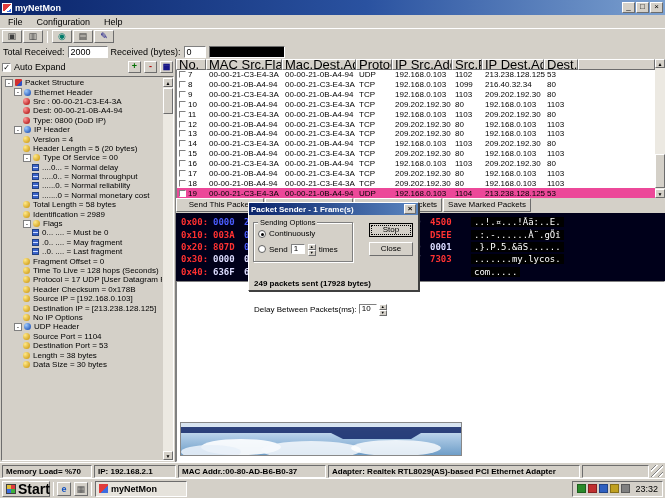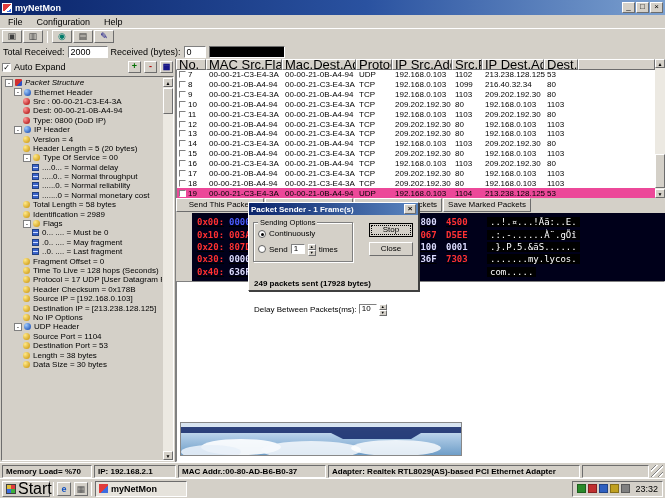--- a/index.html
+++ b/index.html
@@ -76,22 +76,22 @@
   .tr.sel { background:#ec4899; }
   .td { padding-left:2px; overflow:hidden; flex:none; }
   .td.fill { flex:1; }
   .rowchk { width:7px; height:7px; margin:0 2px 0 2px; flex:none; }
   .tbl-scroll { position:absolute; right:0; top:0; width:10px; height:139px; background:#ece9e2; }
   .tbl-scroll .sb-thumb { top:auto; bottom:10px; height:34px; }
 
   .btnrow { position:absolute; left:0; top:139px; height:15px; display:flex; gap:1px; }
   .act-btn { width:88px; height:14px; font-size:8px; line-height:12px; text-align:center; overflow:hidden; white-space:nowrap; }
 
-  .hexview { position:absolute; left:16px; top:154px; right:0; height:68px; background:#00001a;
-    font-family:"DejaVu Sans Mono", monospace; padding:3px 5px;text-decoration:underline; }
+  .hexview { position:absolute; left:0; top:154px; right:0; height:68px; background:#00001a;
+    font-family:"DejaVu Sans Mono", monospace; padding:3px 5px; }
   .hexrow { display:flex; align-items:center; height:12.4px; font-size:9px; white-space:pre; }
   .hexoff { color:#ff3030; width:32px; flex:none; font-weight:bold; }
   .hexgroups { width:252px; flex:none; display:flex; }
   .hg { width:31px; flex:none; font-weight:bold; }
   .hg.cb { color:#4a5cff; } .hg.cr { color:#ff3232; } .hg.cw { color:#dcdcff; }
   .hexascii { background:#000; color:#ffffff; padding:0 3px; margin-left:6px; }
 
   .content-white { position:absolute; left:0; top:222px; right:0; bottom:0; background:#fff;
     border:1px solid; border-color:#808080 #fff #fff #808080; }
   .banner { position:absolute; left:3px; top:140px; width:282px; height:34px; border:1px solid #888; overflow:hidden; }
@@ -126,21 +126,21 @@
   .status-panel.fill { flex:1; }
   .grip { width:12px; background:
     repeating-linear-gradient(135deg, transparent 0 3px, #808080 3px 4px, #fff 4px 5px); }
 
   
   .taskbar { position:absolute; left:0; bottom:0; right:0; height:20px; background:#d4d0c8;
     border-top:1px solid #fff; display:flex; align-items:center; padding:1px 2px; gap:3px; }
   .start-btn { width:48px; height:16px; display:flex; align-items:center; gap:2px; padding:0 3px; }
   .win-flag { width:10px; height:10px; flex:none; background:
     conic-gradient(#e03c3c 0 25%, #3cb03c 25% 50%, #3c6ce0 50% 75%, #e0c03c 75%); border:1px solid #404040; }
-  .start-label { font-size:16px; font-weight:normal; }
+  .start-label { font-size:14px; font-weight:bold; }
   .tb-sep { width:1px; height:14px; background:#808080; border-right:1px solid #fff; }
   .ql-icon { width:14px; height:14px; font-size:9px; line-height:13px; text-align:center; }
   .task-btn { width:92px; height:16px; display:flex; align-items:center; gap:3px; padding:0 3px;
     background:#e6e3dc; }
   .task-icon { width:9px; height:9px; background:linear-gradient(135deg,#e03c3c 0 60%, #3c6ce0 60%); flex:none; }
   .task-label { font-size:9px; font-weight:bold; overflow:hidden; white-space:nowrap; }
   .tray { margin-left:auto; height:16px; display:flex; align-items:center; gap:3px; padding:0 4px; }
   .tray-ico { width:9px; height:9px; flex:none; border:1px solid rgba(0,0,0,.3); }
   .clock { font-size:9px; padding-left:2px; }
 </style>
@@ -196,21 +196,21 @@
       <div class="left-header">
         <span class="chk white-in">✓</span>
         <span>Auto Expand</span>
         <span class="spacer"></span>
         <span class="mini-btn out plus">+</span>
         <span class="mini-btn out minus">-</span>
         <span class="mini-btn out grid">▦</span>
       </div>
       <div class="tree-wrap in">
         <div class="tree">
-            <div class="tree-item" style="padding-left: 1px; font-style: italic;">
+            <div class="tree-item" style="padding-left: 1px;">
               <span class="expander">-</span>
               <span class="tico root"></span>
               <span class="tlabel">Packet Structure</span>
             </div>
             <div class="tree-item" style="padding-left: 10px;">
               <span class="expander">-</span>
               <span class="tico section"></span>
               <span class="tlabel">Ethernet Header</span>
             </div>
             <div class="tree-item" style="padding-left: 19px;">

